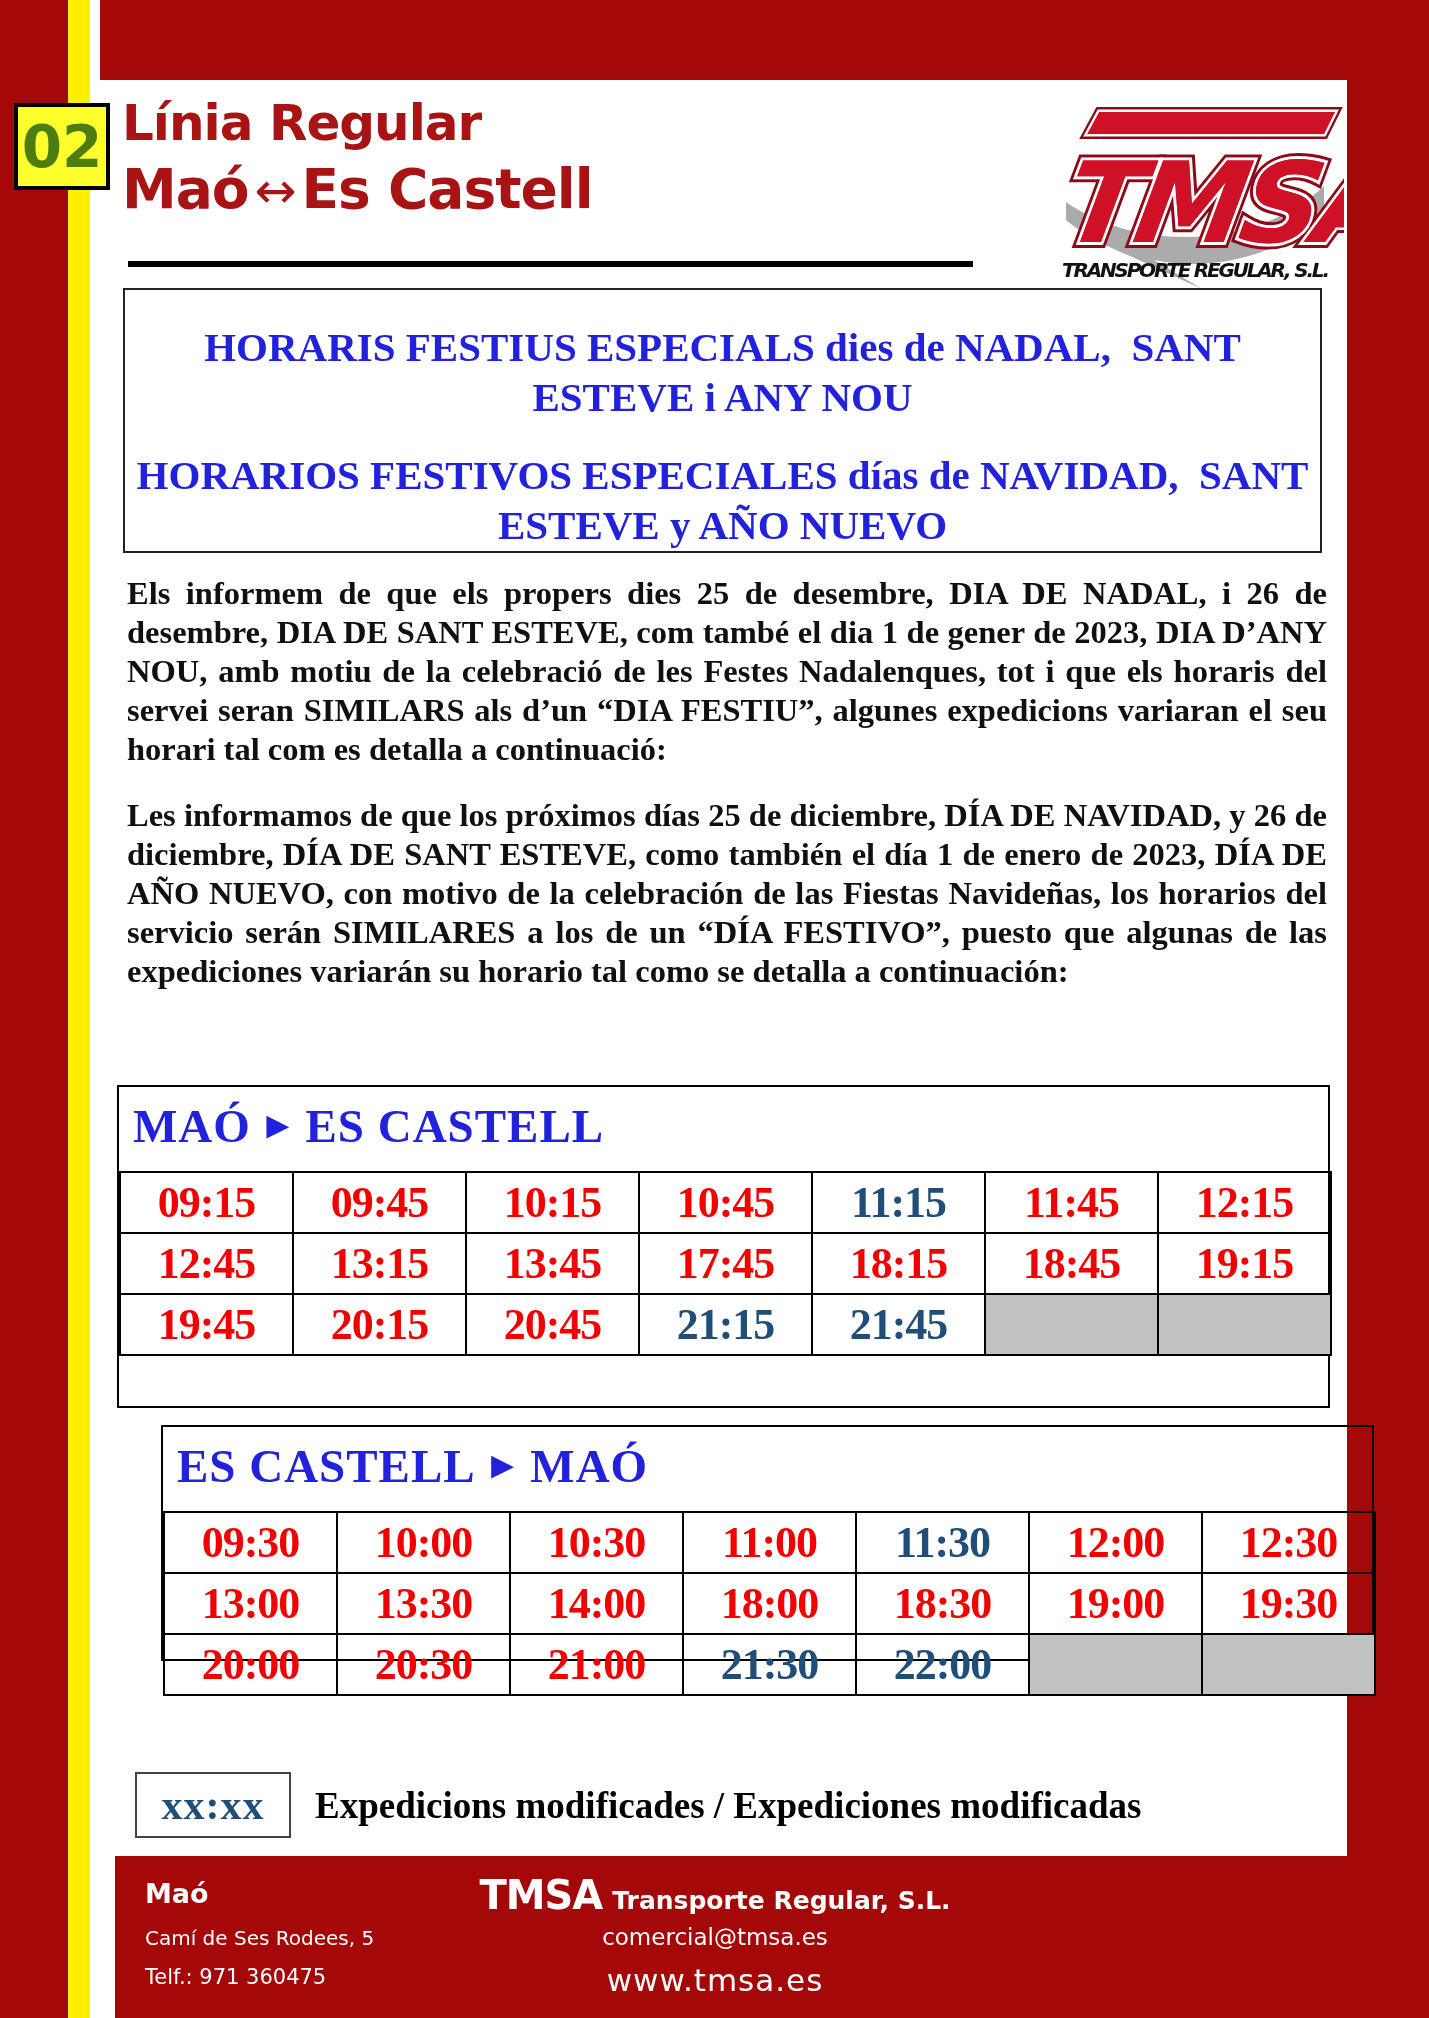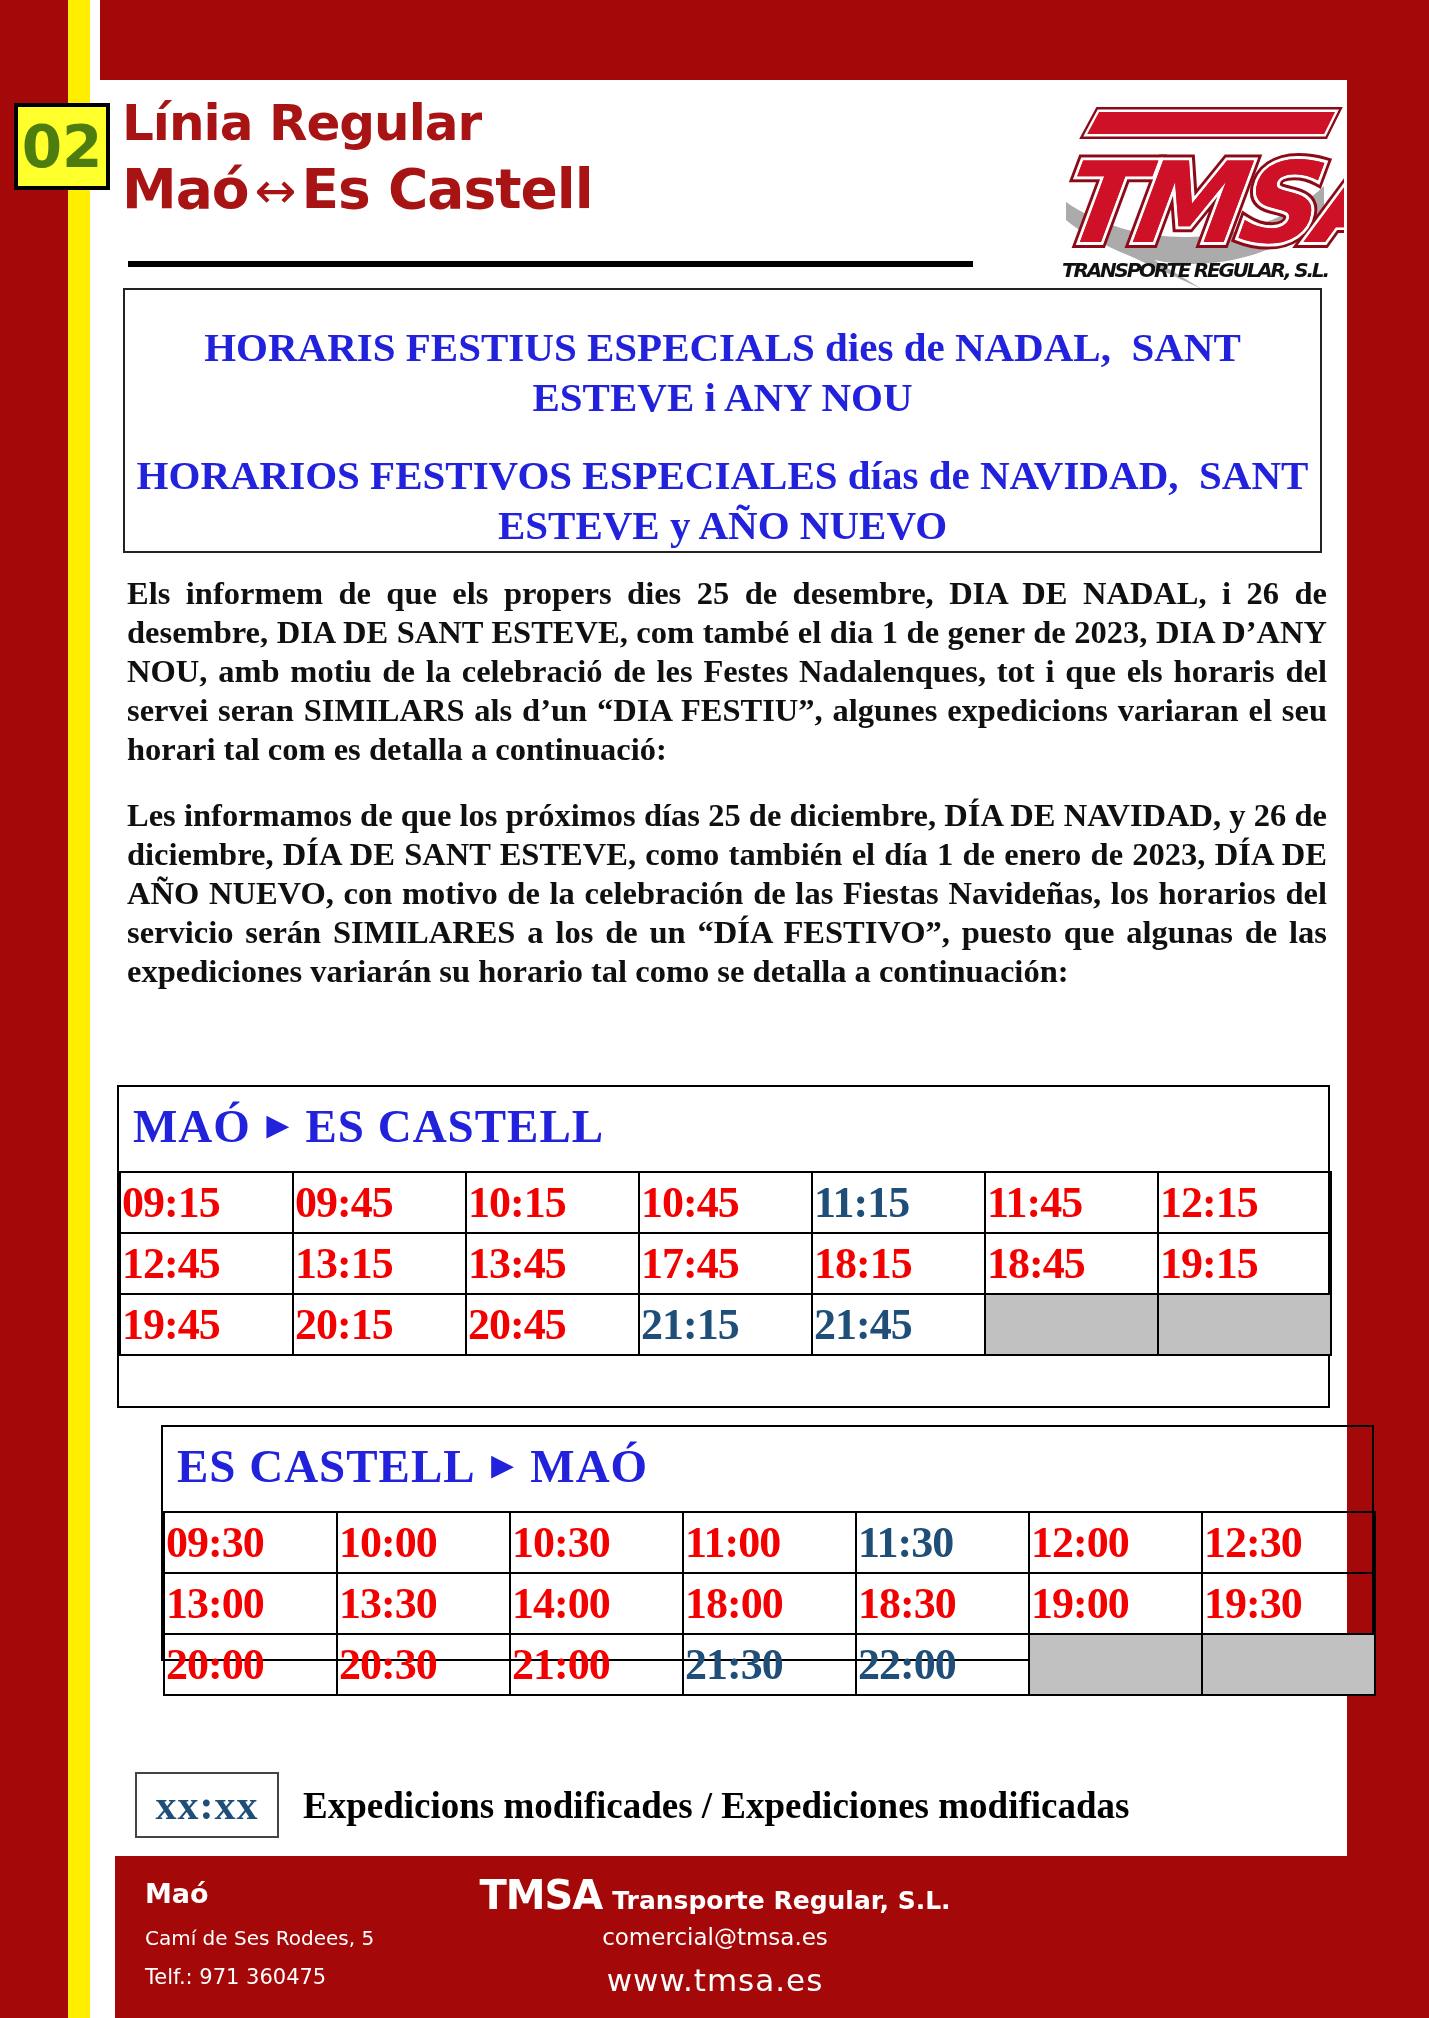--- a/index.html
+++ b/index.html
@@ -42,28 +42,28 @@
   .body-text{position:absolute;left:123px;top:570px;width:1208px;color:#101010;}
   .body-text p{margin:4px;font-size:32.5px;line-height:39px;font-weight:700;text-align:justify;}
   .body-text p + p{margin-top:27px;}
   
   .section{position:absolute;left:117px;width:1213px;border:2px solid #000;box-sizing:border-box;}
   .section.s1{top:1085px;height:323px;}
   .section.s2{top:1425px;height:236px;margin-left:44px;}
   .section h3{margin:12px 0 0 14px;font-size:47px;font-weight:700;color:var(--head-blue);letter-spacing:1px;}
   .section h3 .tri{font-size:38px;position:relative;top:-4px;padding:0 8px;}
   table.times{border-collapse:collapse;margin:18px auto 0;table-layout:fixed;width:1185px;}
-  table.times td{border:2px solid #000;width:169px;height:57px;text-align:left;vertical-align:middle;
+  table.times td{border:2px solid #000;width:169px;height:57px;text-align:center;vertical-align:middle;
                  font-weight:700;font-size:44px;letter-spacing:-1px;}
   td.regular{color:var(--time-red);}
   td.modified{color:var(--time-navy);}
   td.empty{background:var(--cell-gray);}
   
   .legend{position:absolute;left:135px;top:1772px;display:flex;align-items:center;}
-  .legend .sample{width:144px;height:66px;border:2px solid #444;box-sizing:border-box;display:flex;
+  .legend .sample{width:156px;height:66px;border:2px solid #444;box-sizing:border-box;display:flex;
                   align-items:center;justify-content:center;font-weight:700;font-size:42px;
                   color:var(--time-navy);letter-spacing:1px;}
   .legend .label{margin-left:24px;font-weight:700;font-size:37px;color:#000;}
   
   .footer{position:absolute;left:115px;top:1856px;right:0;height:162px;background:var(--band-red);
           color:#fff;font-family:"DejaVu Sans",sans-serif;}
   .f-left{position:absolute;left:30px;top:22px;}
   .f-city{font-weight:700;font-size:27px;}
   .f-addr{font-size:20px;margin-top:17px;}
   .f-tel{font-size:21px;margin-top:15px;}

